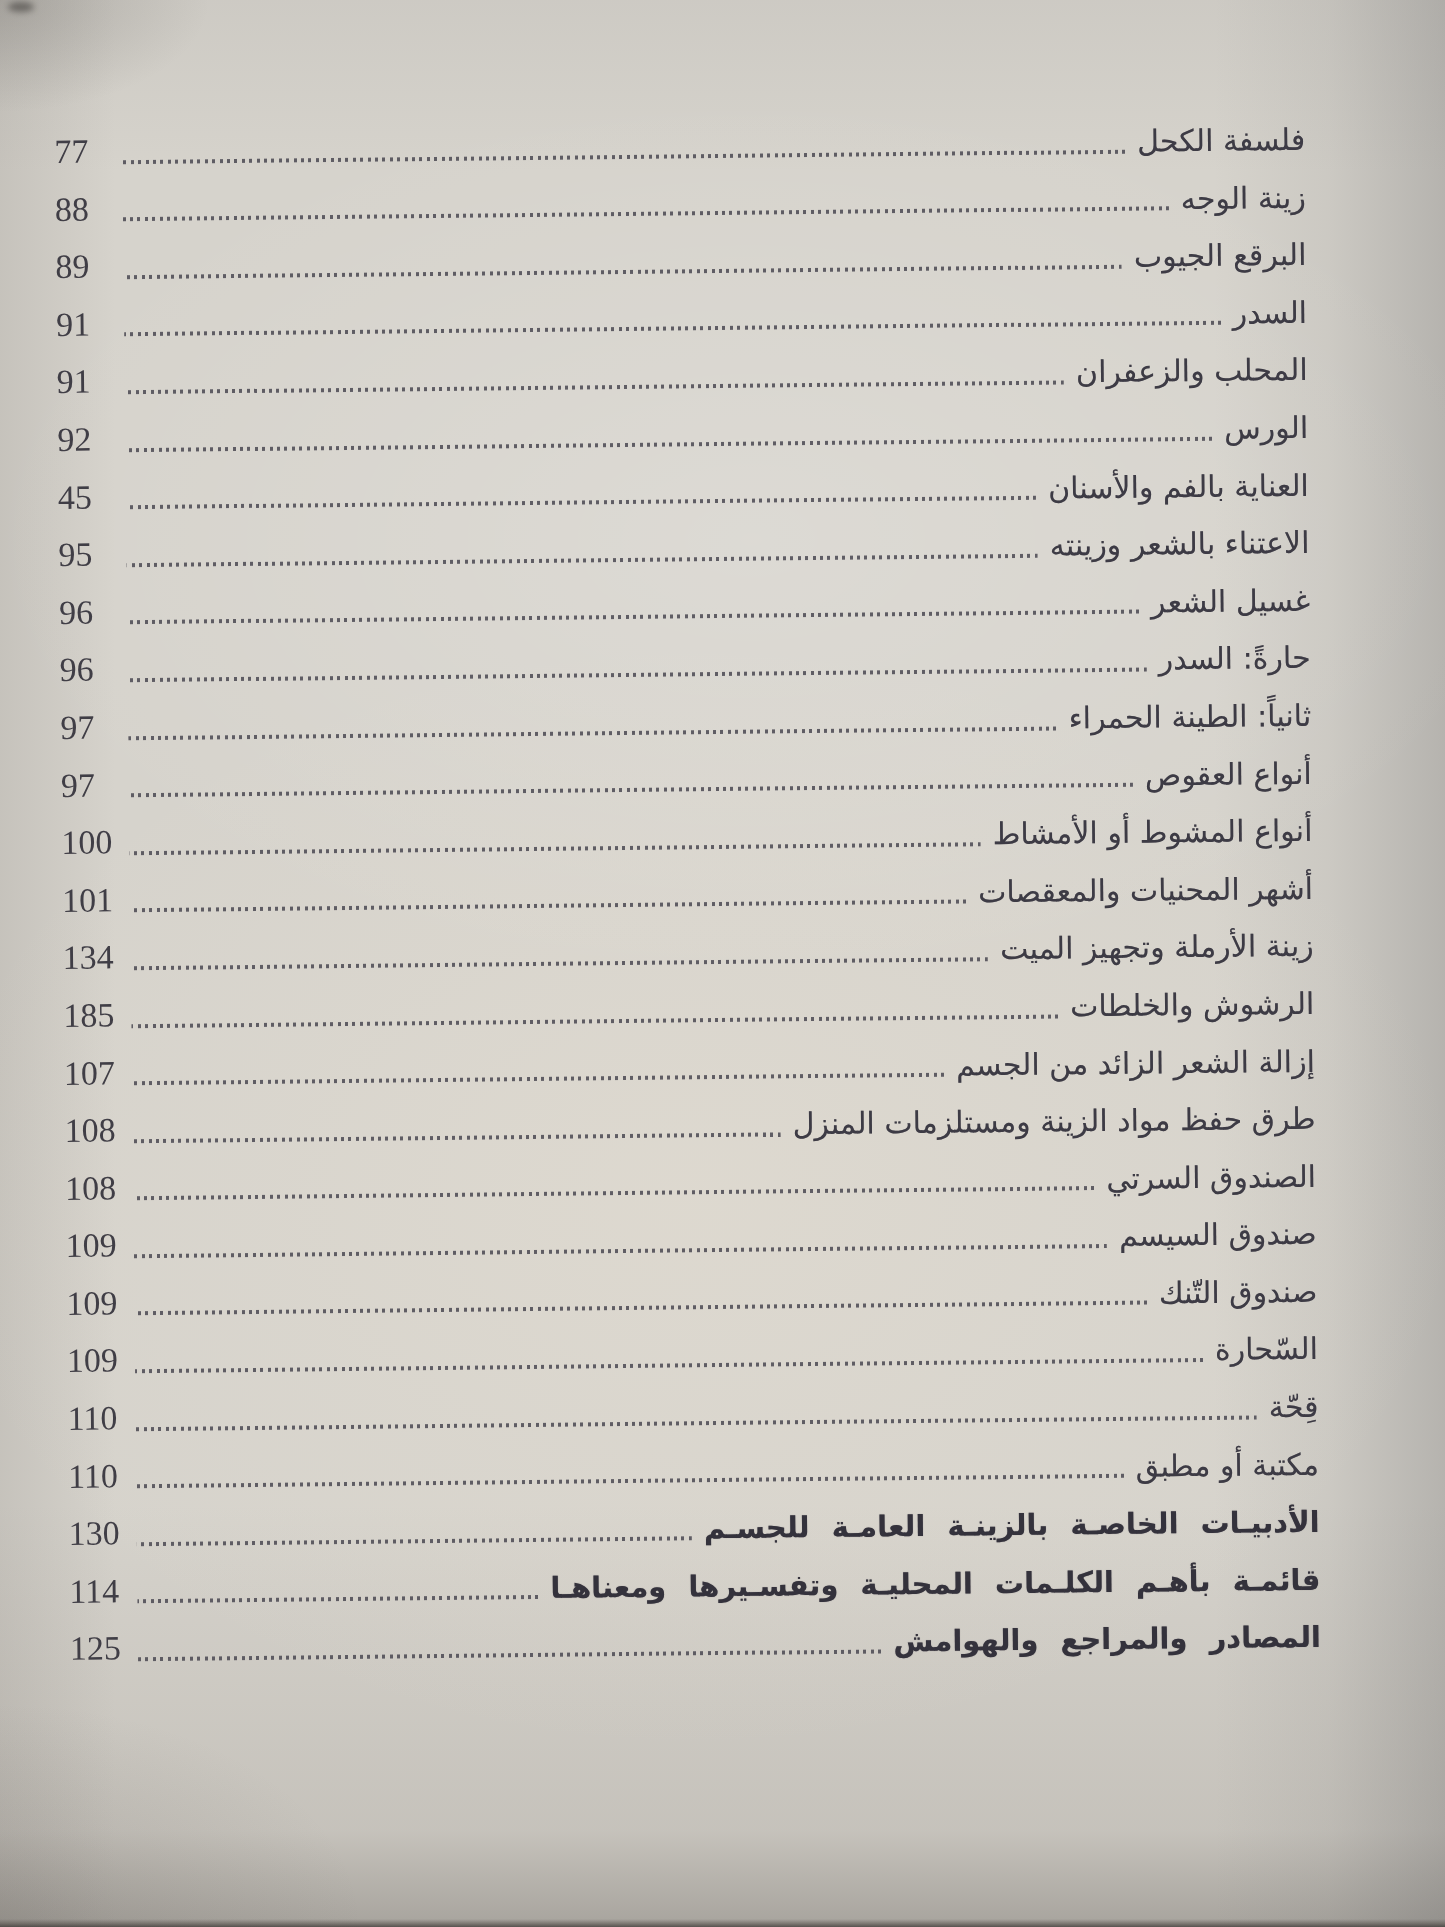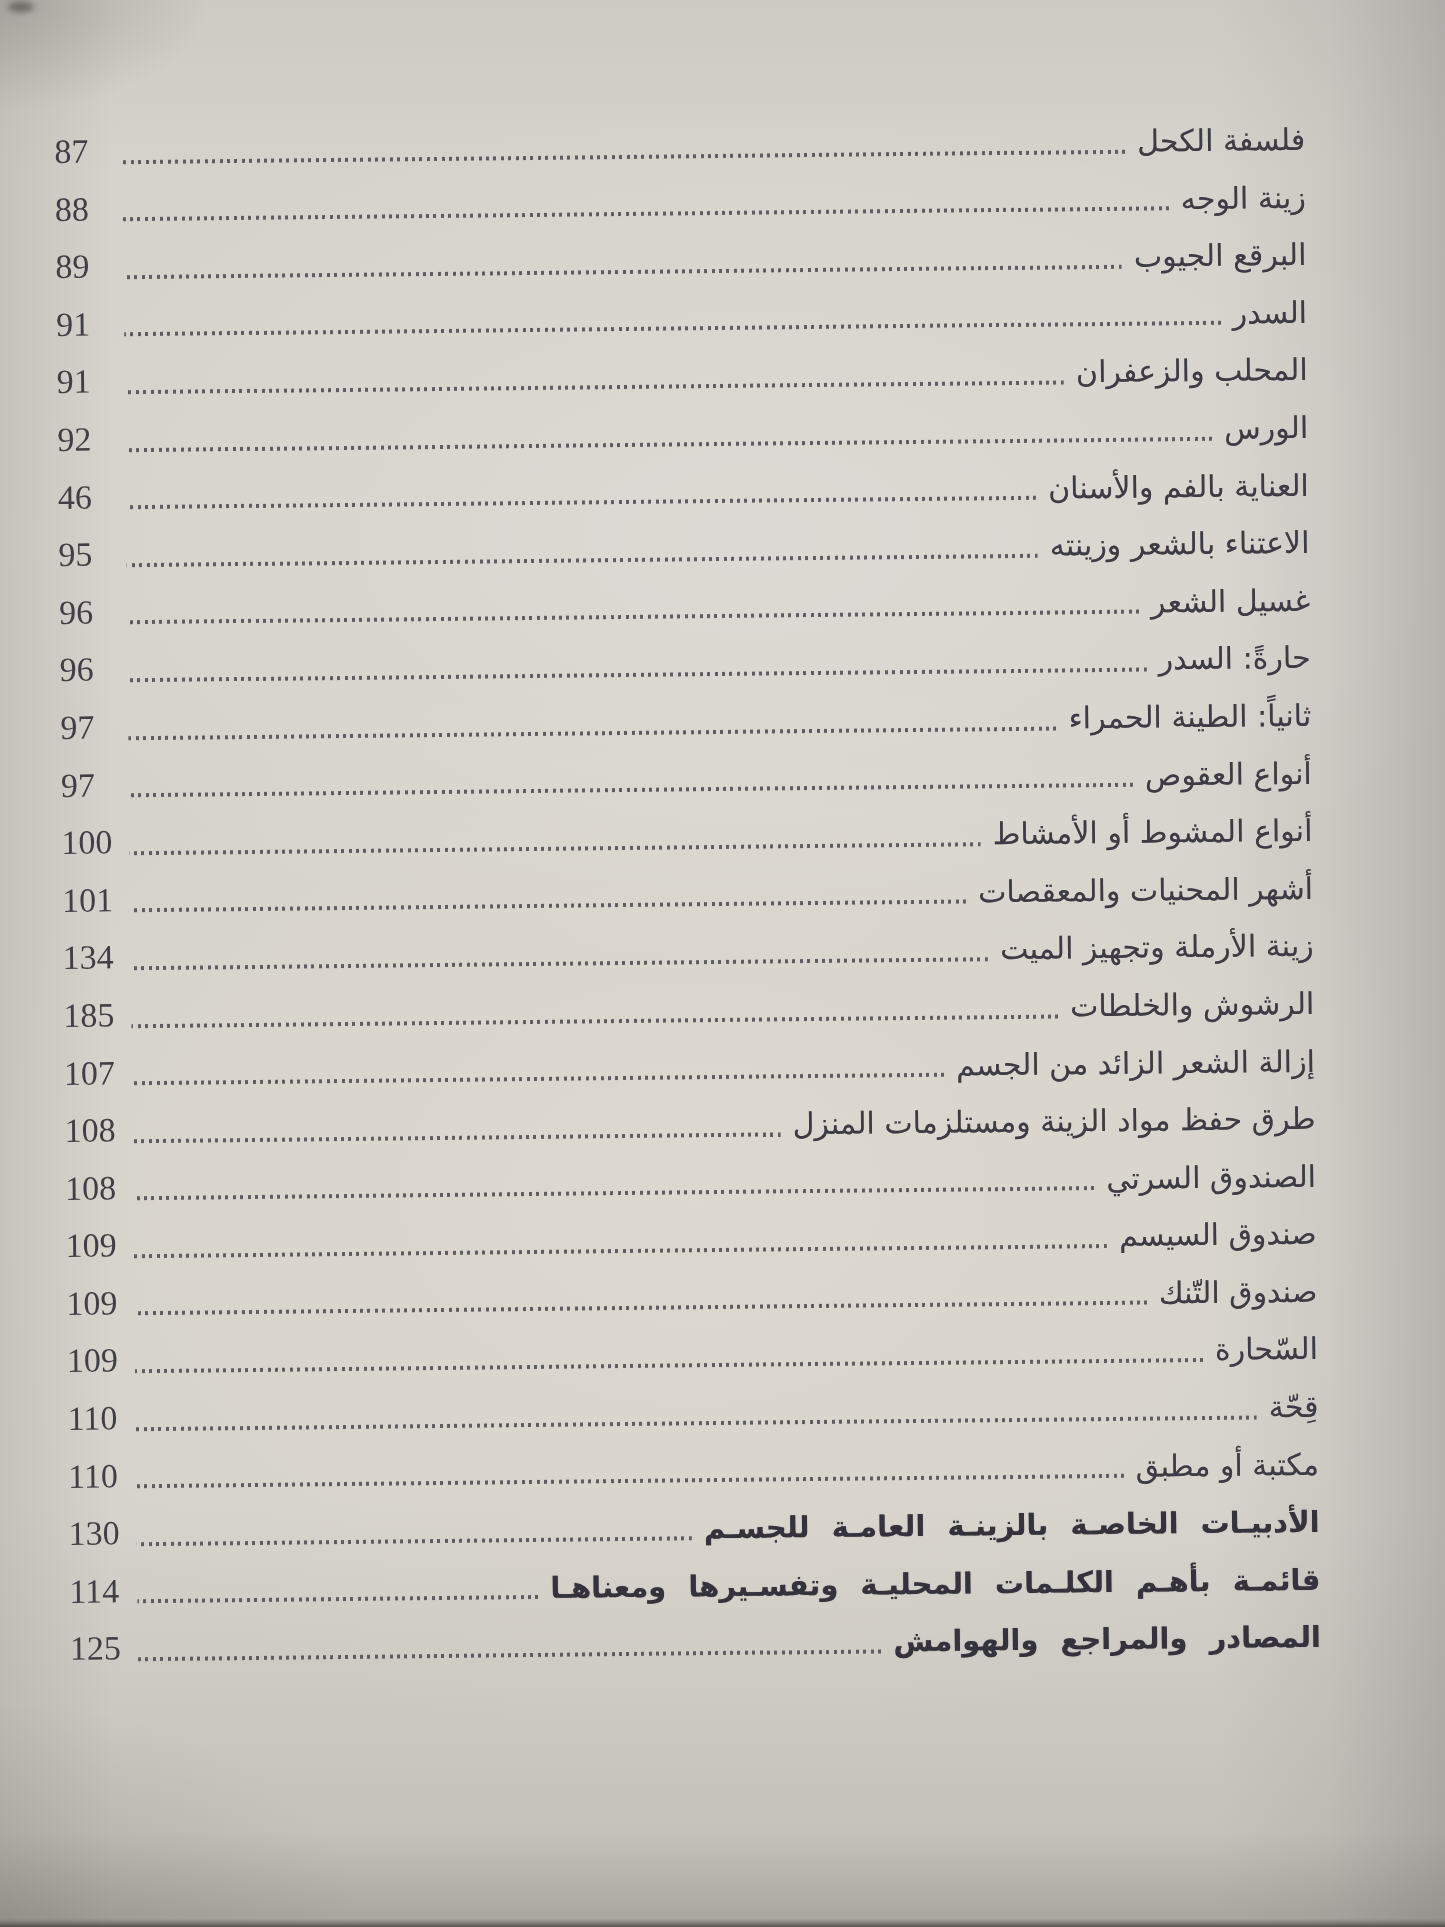--- a/index.html
+++ b/index.html
@@ -95,21 +95,21 @@
 <body>
 
 <div class="photo">
   <div class="corner-speck"></div>
 
   <div class="toc-tilt">
     <ol id="toc-list" class="toc">
         <li class="toc-row">
     <span class="toc-title">فلسفة الكحل</span>
     <span class="toc-leader"></span>
-    <span class="toc-page">87</span>
+    <span class="toc-page">77</span>
   </li>
         <li class="toc-row">
     <span class="toc-title">زينة الوجه</span>
     <span class="toc-leader"></span>
     <span class="toc-page">88</span>
   </li>
         <li class="toc-row">
     <span class="toc-title">البرقع الجيوب</span>
     <span class="toc-leader"></span>
     <span class="toc-page">89</span>
@@ -125,21 +125,21 @@
     <span class="toc-page">91</span>
   </li>
         <li class="toc-row">
     <span class="toc-title">الورس</span>
     <span class="toc-leader"></span>
     <span class="toc-page">92</span>
   </li>
         <li class="toc-row">
     <span class="toc-title">العناية بالفم والأسنان</span>
     <span class="toc-leader"></span>
-    <span class="toc-page">46</span>
+    <span class="toc-page">45</span>
   </li>
         <li class="toc-row">
     <span class="toc-title">الاعتناء بالشعر وزينته</span>
     <span class="toc-leader"></span>
     <span class="toc-page">95</span>
   </li>
         <li class="toc-row">
     <span class="toc-title">غسيل الشعر</span>
     <span class="toc-leader"></span>
     <span class="toc-page">96</span>

